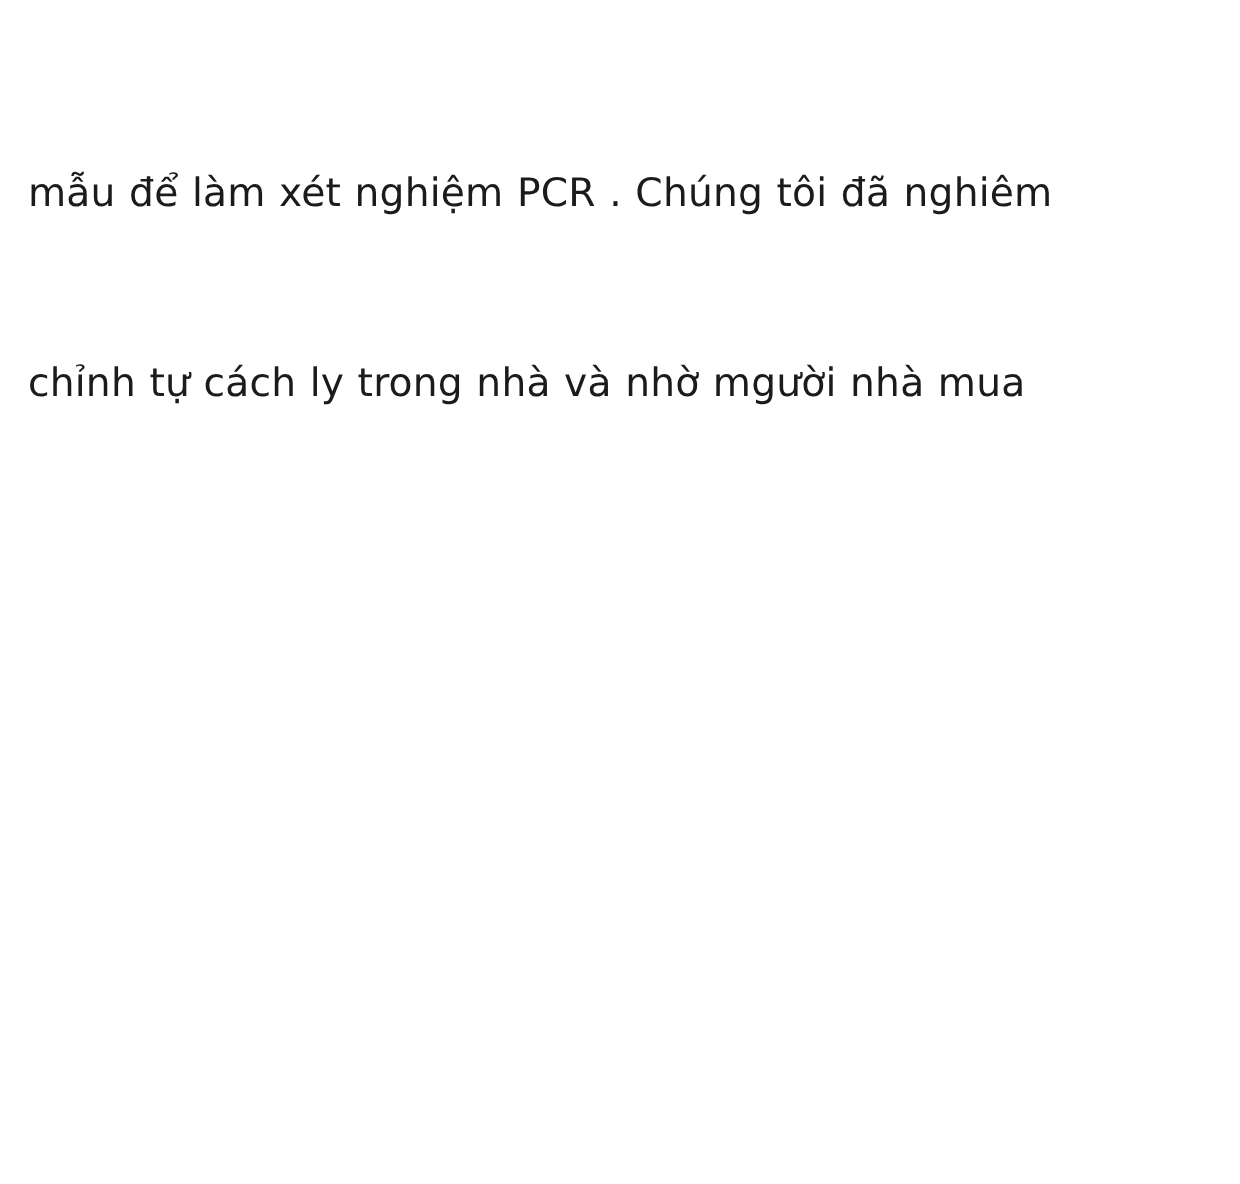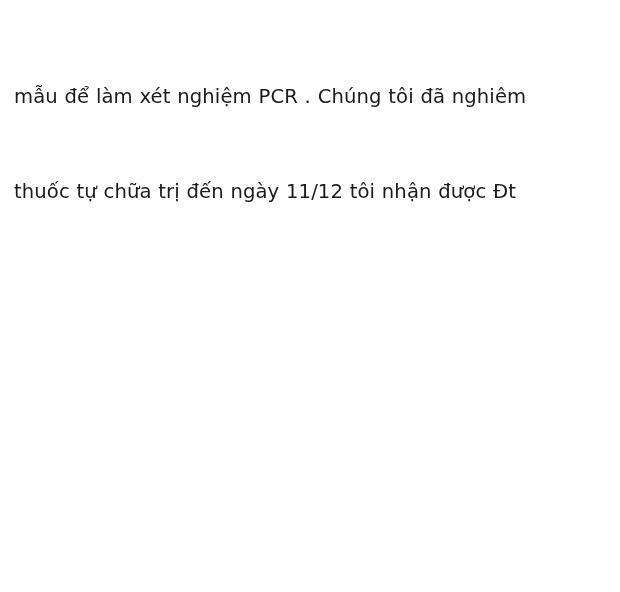--- a/index.html
+++ b/index.html
@@ -44,21 +44,21 @@
   .line:first-child {
     
   }
 </style>
 </head>
 <body>
 
 <div id="page">
   <div class="text-body">
     <span class="line">mẫu để làm xét nghiệm PCR . Chúng tôi đã nghiêm</span>
-    <span class="line">thuốc tự chữa trị đến ngày 11/12 tôi nhận được Đt</span>
+    <span class="line">chỉnh tự cách ly trong nhà và nhờ mgười nhà mua</span>
     
     
     
     
     
     
     
     
     
     

